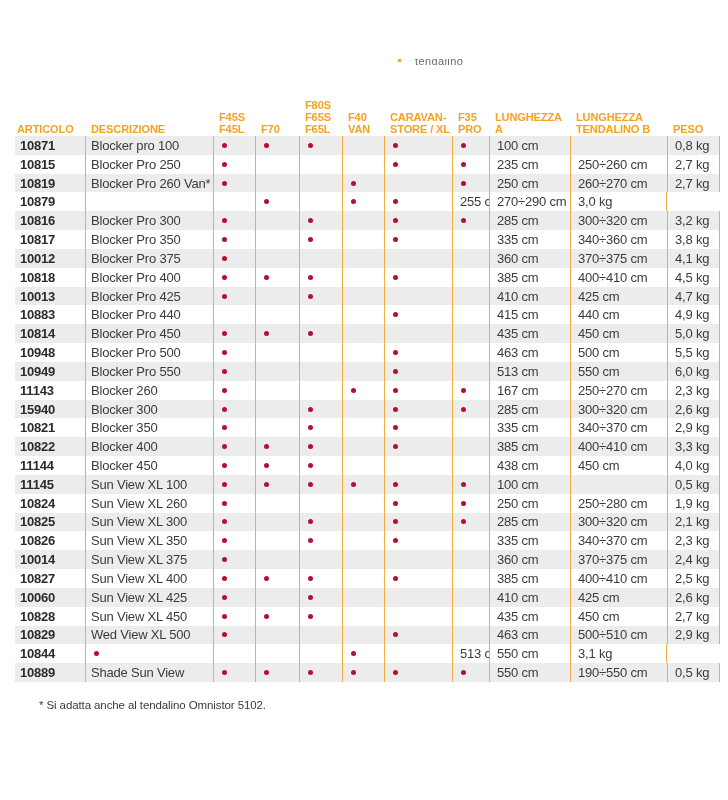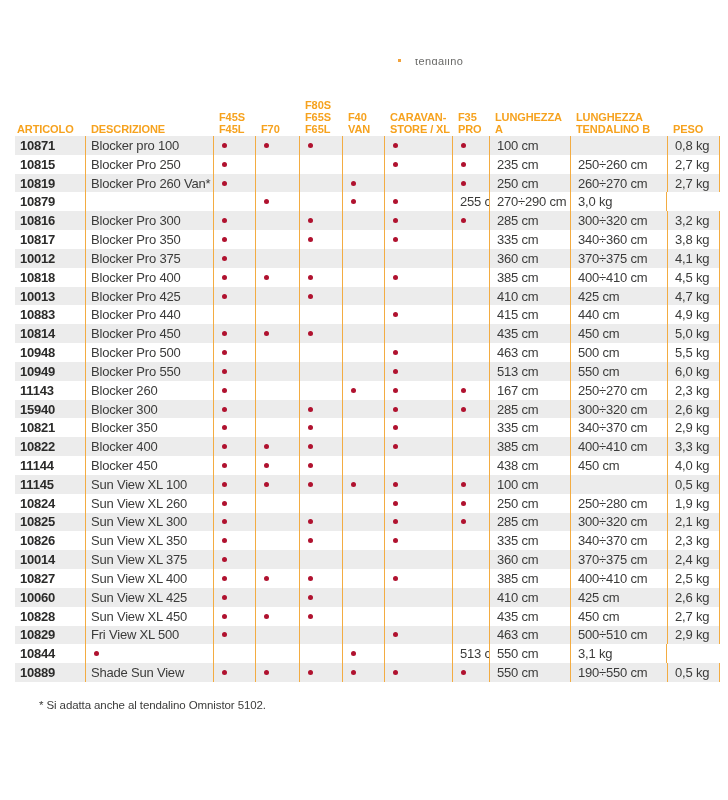--- a/index.html
+++ b/index.html
@@ -581,21 +581,21 @@
         </div>
     <div class="dotcell bordered"></div>
     <div class="dotcell bordered"></div>
     <div class="dotcell bordered"></div>
     <div class="c-txt bordered">435 cm</div>
     <div class="c-txt bordered">450 cm</div>
     <div class="c-txt bordered rightedge">2,7 kg</div>
   </div>
       <div class="row odd">
     <div class="c-art">10829</div>
-    <div class="c-desc bordered">Fri View XL 500</div>
+    <div class="c-desc bordered">Wed View XL 500</div>
     <div class="dotcell bordered">
           <span class="dot"></span>
         </div>
     <div class="dotcell bordered"></div>
     <div class="dotcell bordered"></div>
     <div class="dotcell bordered"></div>
     <div class="dotcell bordered">
           <span class="dot"></span>
         </div>
     <div class="dotcell bordered"></div>

